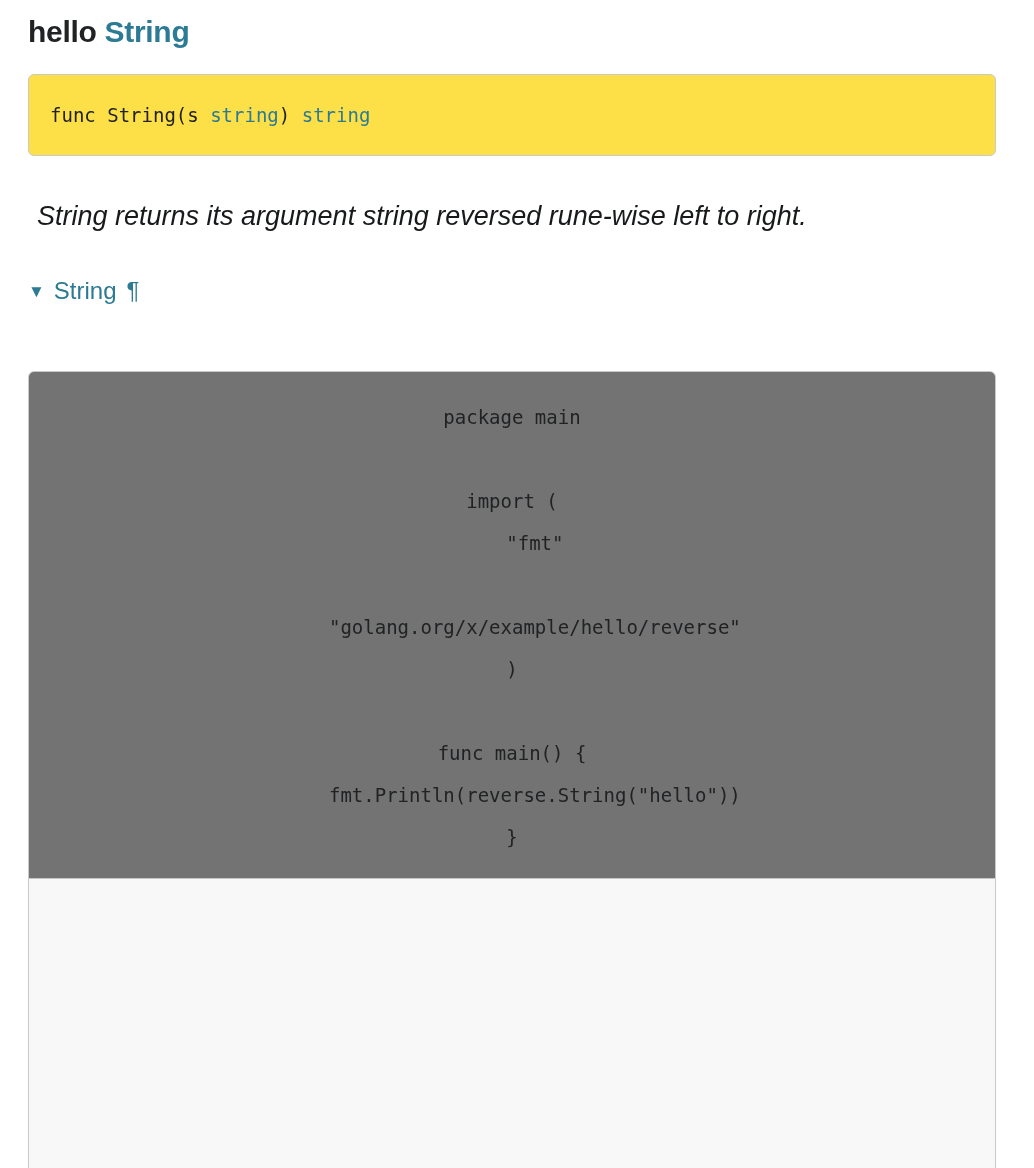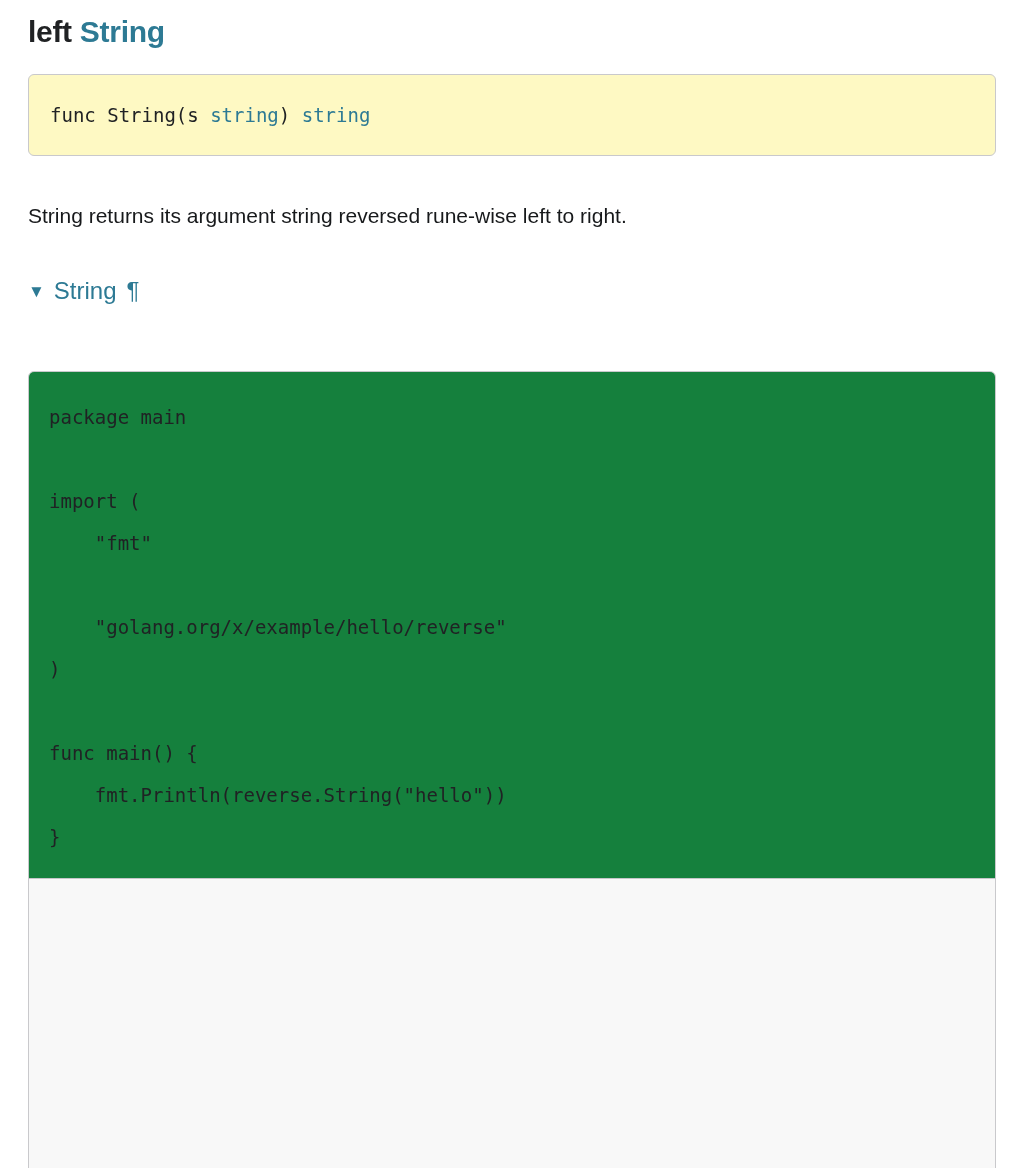--- a/index.html
+++ b/index.html
@@ -24,42 +24,43 @@
     font-weight: 700;
     letter-spacing: -0.3px;
     line-height: 36px;
   }
   .func-title .kw { color: #202224; }
   .func-title .ident { color: #2d7a94; }
 
   
   .signature-box {
     margin-top: 24px;
-    background: #fef9c3;
+    background: #fde047;
     border: 1px solid #c9c9cc;
     border-radius: 6px;
     padding: 27px 21px;
     font-family: "DejaVu Sans Mono", monospace;
     font-size: 19px;
     line-height: 26px;
     white-space: pre;
   }
   .signature-box a {
     color: #2d7a94;
     text-decoration: none;
     cursor: pointer;
   }
 
   
   .doc-paragraph {
-    margin: 0;
+    margin: 9px;
     margin-top: 46px;
-    font-size: 21px;
+    font-size: 27px;
     line-height: 28px;
     color: #17191b;
+    font-style: italic;
   }
 
   
   .example-toggle {
     margin-top: 47px;
     font-size: 24px;
     color: #2d7a94;
     display: flex;
     align-items: center;
     cursor: pointer;
@@ -82,49 +83,50 @@
     overflow: hidden;
     background: #f8f8f8;
   }
   .code-editor {
     display: block;
     width: 100%;
     height: 506px;
     border: none;
     resize: none;
     outline: none;
-    background: #15803d;
+    background: #737373;
     color: #202224;
     padding: 24px 20px 18px 20px;
     font-family: "DejaVu Sans Mono", monospace;
     font-size: 19px;
     line-height: 42px;
     white-space: pre;
     tab-size: 4;
     -moz-tab-size: 4;
     overflow: hidden;
+    text-align: center;
   }
   .output-pane {
     border-top: 1px solid #c6c6ca;
     background: #f8f8f8;
     padding: 22px 20px 22px 20px;
     font-family: "DejaVu Sans Mono", monospace;
     font-size: 19px;
     line-height: 42px;
     white-space: pre;
   }
   .output-label { color: #8e8e90; }
   .output-spacer { height: 42px; }
 </style>
 </head>
 <body>
 
 <div class="container">
 
-  <h2 class="func-title"><span class="kw">left</span><span> </span><span class="ident">String</span></h2>
+  <h2 class="func-title"><span class="kw">hello</span><span> </span><span class="ident">String</span></h2>
 
   <div class="signature-box"><span>func String(s </span><a>string</a><span>) </span><a>string</a></div>
 
   <p class="doc-paragraph">String returns its argument string reversed rune-wise left to right.</p>
 
   <div class="example-toggle">
     <span class="triangle">▼</span>
     <span>String</span>
     <span class="anchor">¶</span>
   </div>

